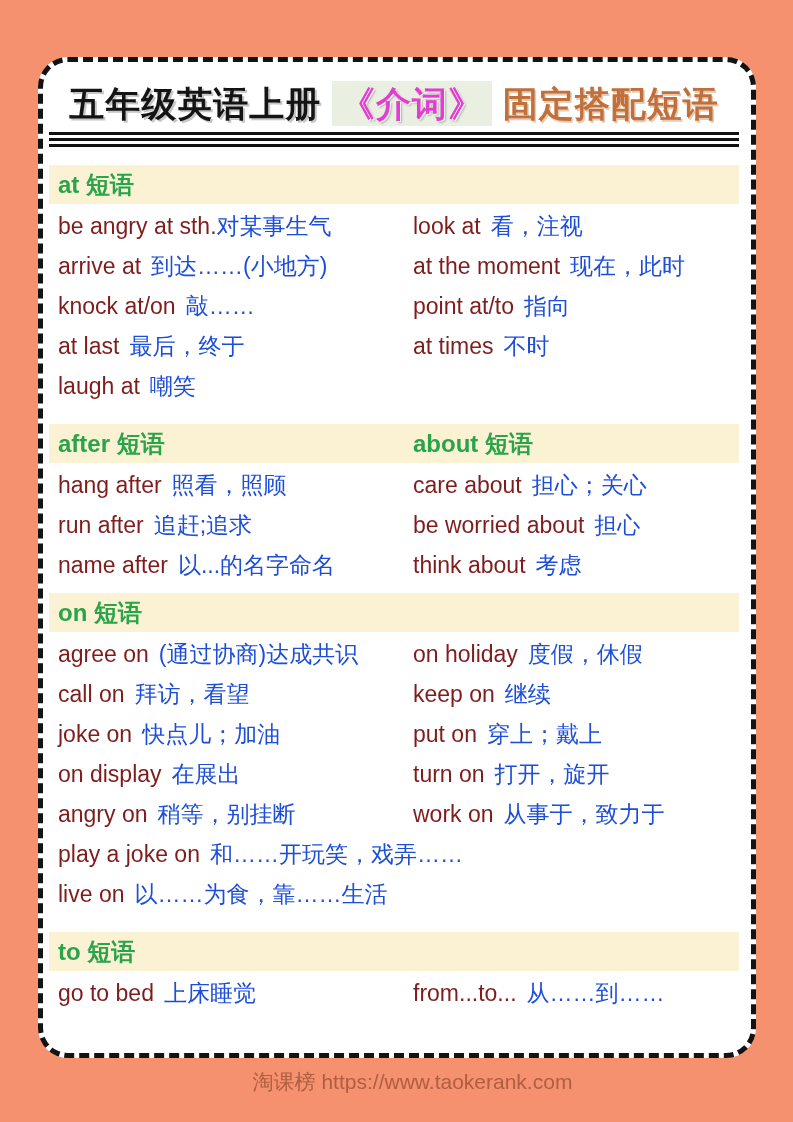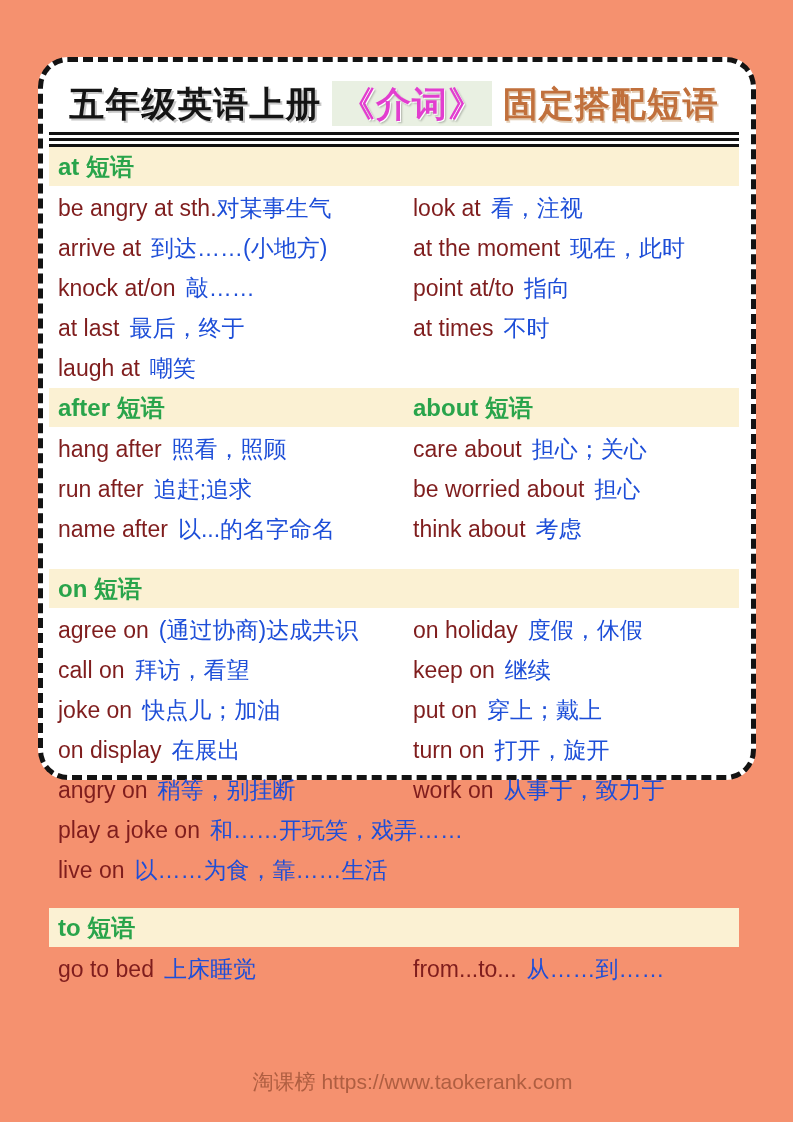--- a/index.html
+++ b/index.html
@@ -6,21 +6,21 @@
   body {
     width: 793px; height: 1122px;
     background: #F5916F;
     font-family: "Liberation Sans", "DejaVu Sans", sans-serif;
     position: relative;
     overflow: hidden;
   }
   .card {
     position: absolute;
     left: 38px; top: 57px;
-    width: 718px; height: 723px;
+    width: 718px; height: 1001px;
     background: #FFFFFF;
     border: 5px dashed #131313;
     border-radius: 30px;
     box-sizing: border-box;
     padding: 20px 12px 0 6px;
   }
   .title {
     text-align: center;
     font-size: 35px;
     font-weight: bold;
@@ -32,33 +32,33 @@
   .t2 { color: #E23ECF; background: #E9F0E2; padding: 3px 8px; text-shadow: 1px 1px 0 #ffffff, 2px 2px 2px rgba(0,0,0,0.25); }
   .t3 { color: #C1703C; text-shadow: 1.5px 1.5px 0 #e3cdb6; }
   .divider {
     margin-top: 6px;
     height: 15px;
     box-sizing: border-box;
     border-top: 3px solid #111;
     border-bottom: 3px solid #111;
     background: linear-gradient(#111, #111) center / 100% 3px no-repeat;
   }
-  .section { }
+  .section { margin-top: 18px; }
   .section-header {
     display: grid;
     grid-template-columns: 355px 1fr;
     background: #FBF1D3;
     height: 39px;
     align-items: center;
     padding-left: 9px;
     font-size: 24px;
     font-weight: bold;
     color: #29A44B;
   }
-  .sec-on { margin-top: 20px; }
+  .sec-on { margin-top: 8px; }
   .sec-to { margin-top: 18px; }
   .row {
     display: grid;
     grid-template-columns: 355px 1fr;
     padding-left: 9px;
     height: 40px;
     align-items: center;
     font-size: 23px;
     white-space: nowrap;
   }

